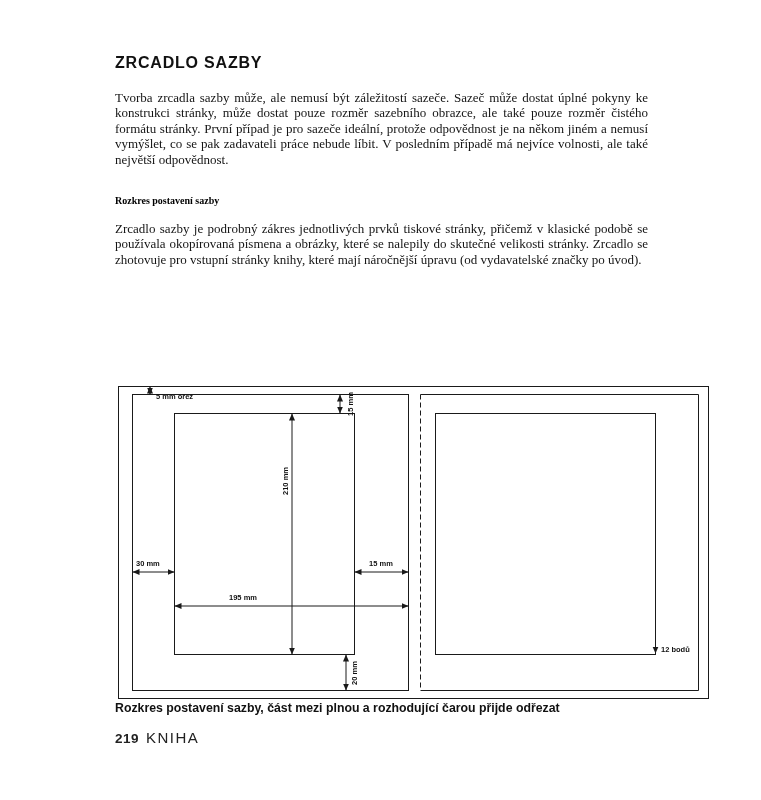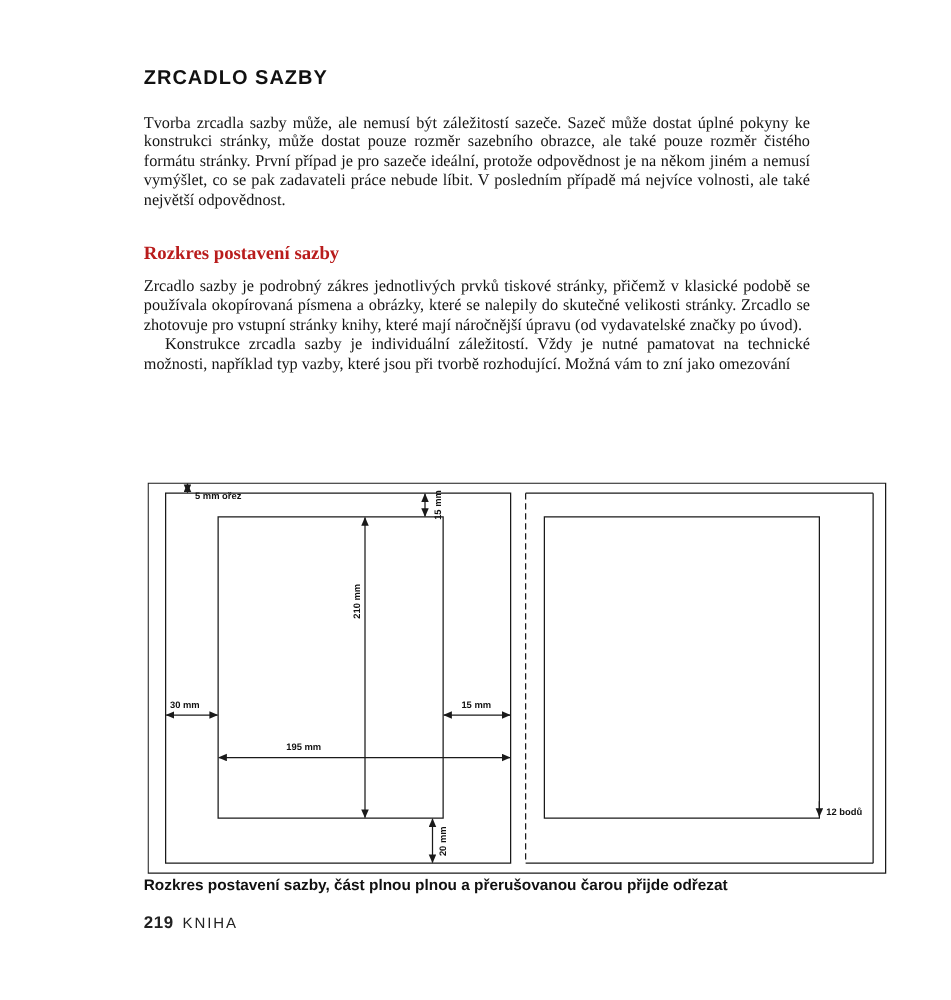--- a/index.html
+++ b/index.html
@@ -15,56 +15,55 @@
   }
   .body-block {
     position:absolute; left:115px; width:533px;
     font-size:13px; line-height:15.4px; text-align:justify;
   }
   .body-block p { margin:0; }
   .body-block p.indent { text-indent:17px; }
   .intro { top:90px; }
   .subheading {
     position:absolute; left:115px; top:195px; margin:0;
-    font-family:"Liberation Serif", serif; font-weight:bold; font-size:15px; color:#b91c1c;
+    font-family:"Liberation Serif", serif; font-weight:bold; font-size:10px; color:#000000;
   }
   .section-block { top:221px; }
   .figure-svg { position:absolute; left:118px; top:386px; }
   .figure-svg .ln { stroke:#1a1a1a; stroke-width:1; fill:none; }
   .figure-svg .dashed { stroke-dasharray:5 3; }
   .figure-svg .dim {
     font-family:"Liberation Sans", sans-serif; font-size:7.5px; font-weight:bold; fill:#111;
   }
   .caption {
     position:absolute; left:115px; top:701px; width:560px;
     font-family:"Liberation Sans", sans-serif; font-weight:bold; font-size:12.3px; color:#111;
   }
   .footer {
     position:absolute; left:115px; top:729px;
     font-family:"Liberation Sans", sans-serif; color:#222;
   }
   .footer .pagenum { font-weight:bold; font-size:13.5px; letter-spacing:0.5px; }
-  .footer .running { font-size:12px; letter-spacing:1.5px; margin-left:7px; }
+  .footer .running { font-size:15px; letter-spacing:1.5px; margin-left:7px; }
 </style>
 </head>
 <body>
 
 <div class="page">
 
   <h1 class="title">ZRCADLO SAZBY</h1>
 
   <div class="body-block intro">
     <p>Tvorba zrcadla sazby může, ale nemusí být záležitostí sazeče. Sazeč může dostat úplné pokyny ke konstrukci stránky, může dostat pouze rozměr sazebního obrazce, ale také pouze rozměr čistého formátu stránky. První případ je pro sazeče ideální, protože odpovědnost je na někom jiném a nemusí vymýšlet, co se pak zadavateli práce nebude líbit. V posledním případě má nejvíce volnosti, ale také největší odpovědnost.</p>
   </div>
 
   <h2 class="subheading">Rozkres postavení sazby</h2>
 
   <div class="body-block section-block">
     <p>Zrcadlo sazby je podrobný zákres jednotlivých prvků tiskové stránky, přičemž v klasické podobě se používala okopírovaná písmena a obrázky, které se nalepily do skutečné velikosti stránky. Zrcadlo se zhotovuje pro vstupní stránky knihy, které mají náročnější úpravu (od vydavatelské značky po úvod).</p>
-    <p class="indent">Konstrukce zrcadla sazby je individuální záležitostí. Vždy je nutné pamatovat na technické možnosti, například typ vazby, které jsou při tvorbě rozhodující. Možná vám to zní jako omezování</p>
   </div>
 
   <svg class="figure-svg" width="592" height="318" viewBox="0 0 592 318" xmlns="http://www.w3.org/2000/svg">
     <defs>
       <marker id="ah" markerWidth="8" markerHeight="8" refX="6.5" refY="3" orient="auto-start-reverse" markerUnits="userSpaceOnUse">
         <path d="M0,0 L7,3 L0,6 z" fill="#1a1a1a"></path>
       </marker>
     </defs>
 
     <rect class="ln" x="0.5" y="0.5" width="590" height="312"></rect>
@@ -99,19 +98,19 @@
     <line class="ln" x1="57" y1="220" x2="290" y2="220" marker-start="url(#ah)" marker-end="url(#ah)"></line>
     <text class="dim" x="125" y="214" text-anchor="middle">195 mm</text>
 
     <line class="ln" x1="228" y1="269" x2="228" y2="304" marker-start="url(#ah)" marker-end="url(#ah)"></line>
     <text class="dim" transform="translate(237 287) rotate(-90)" text-anchor="middle" dominant-baseline="middle">20 mm</text>
 
     <line class="ln" x1="537.5" y1="255" x2="537.5" y2="267" marker-end="url(#ah)"></line>
     <text class="dim" x="543" y="266">12 bodů</text>
   </svg>
 
-  <div class="caption">Rozkres postavení sazby, část plnou plnou a přerušovanou čarou přijde odřezat</div>
+  <div class="caption">Rozkres postavení sazby, část mezi plnou a rozhodující čarou přijde odřezat</div>
 
   <div class="footer">
     <span class="pagenum">219</span><span class="running">KNIHA</span>
   </div>
 
 </div>
 
 </body></html>

